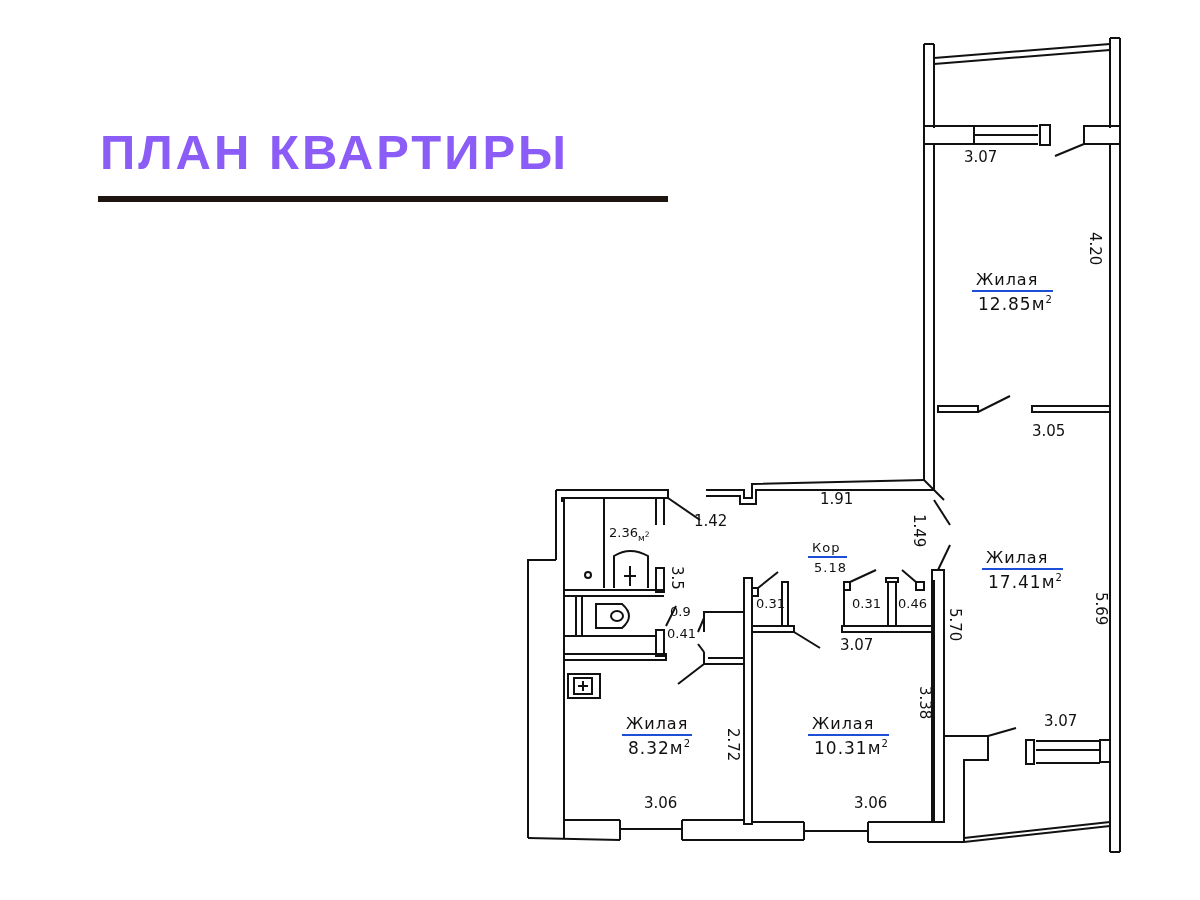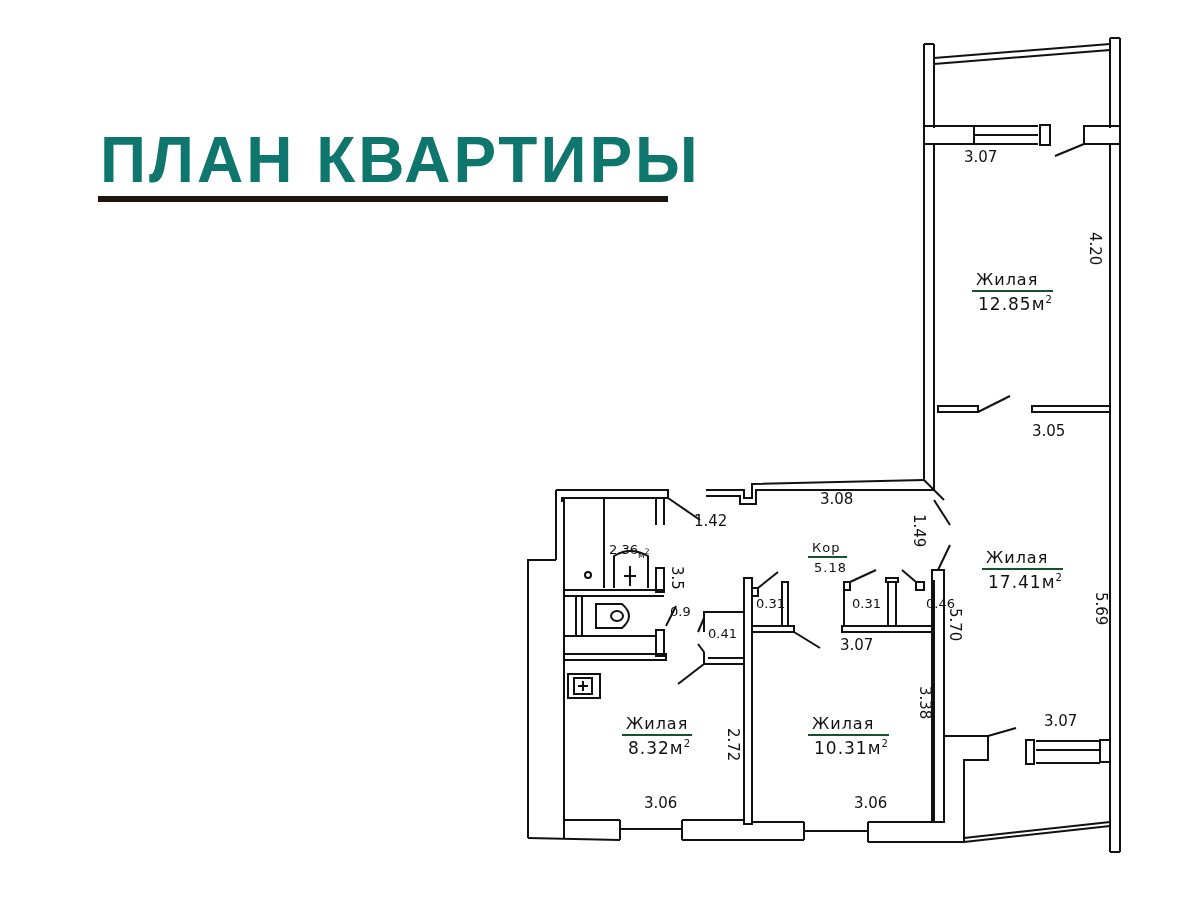--- a/index.html
+++ b/index.html
@@ -1,31 +1,31 @@
 <!DOCTYPE html>
 <html><head>
   <meta charset="utf-8">
   <style>
     html, body { margin: 0; padding: 0; background: #ffffff; }
     body { width: 1200px; height: 900px; position: relative; overflow: hidden; }
     .title {
       position: absolute; left: 100px; top: 128px;
       font-family: "Liberation Sans", sans-serif; font-weight: bold;
-      font-size: 64px; letter-spacing: 3px; color: #0f766e; line-height: 1;
+      font-size: 49px; letter-spacing: 3px; color: #8b5cf6; line-height: 1;
     }
     .title-underline {
       position: absolute; left: 98px; top: 196px; width: 570px; height: 6px;
       background: #1e1410;
     }
     svg.plan { position: absolute; left: 0; top: 0; }
     .lbl {
       position: absolute; font-family: "DejaVu Sans", sans-serif;
       color: #111; white-space: nowrap; line-height: 1;
     }
-    .room-name { font-size: 16px; letter-spacing: 1px; border-bottom: 2px solid #14532d; padding: 0 4px 2px 4px; }
+    .room-name { font-size: 16px; letter-spacing: 1px; border-bottom: 2px solid #1d4ed8; padding: 0 4px 2px 4px; }
     .room-area { font-size: 17px; letter-spacing: 1px; margin-top: 3px; padding-left: 6px; }
     .room-area sup { font-size: 10px; }
     .dim { font-size: 15px; }
     .rot { transform: rotate(90deg); transform-origin: left top; }
     .small { font-size: 13px; }
   </style>
 </head>
 <body>
 
 <div class="title">ПЛАН КВАРТИРЫ</div>
@@ -184,32 +184,32 @@
 <div class="lbl" style="left:622px;top:716px;">
   <div class="room-name">Жилая</div>
   <div class="room-area"><span>8.32</span><span>м</span><sup>2</sup></div>
 </div>
 
 <div class="lbl" style="left:808px;top:520px;margin-top:21px;">
   <div class="room-name small">Кор</div>
   <div class="room-area small">5.18</div>
 </div>
 
-<div class="lbl small" style="left:609px;top:526px;margin-top:17px;"><span>2.36</span><sub style="font-size:9px;"><span>м</span><sup>2</sup></sub></div>
+<div class="lbl small" style="left:609px;top:526px;"><span>2.36</span><sub style="font-size:9px;"><span>м</span><sup>2</sup></sub></div>
 
 <div class="lbl small" style="left:638px;top:605px;margin-left:32px;">0.9</div>
 
-<div class="lbl small" style="left:708px;top:627px;">0.41</div>
+<div class="lbl small" style="left:667px;top:627px;">0.41</div>
 <div class="lbl small" style="left:756px;top:597px;">0.31</div>
 <div class="lbl small" style="left:852px;top:597px;">0.31</div>
-<div class="lbl small" style="left:898px;top:597px;padding-left:28px;">0.46</div>
+<div class="lbl small" style="left:898px;top:597px;">0.46</div>
 
 <div class="lbl dim" style="left:964px;top:150px;">3.07</div>
 <div class="lbl dim" style="left:1032px;top:424px;">3.05</div>
-<div class="lbl dim" style="left:820px;top:492px;">3.08</div>
+<div class="lbl dim" style="left:820px;top:492px;">1.91</div>
 <div class="lbl dim" style="left:694px;top:514px;">1.42</div>
 <div class="lbl dim" style="left:840px;top:638px;">3.07</div>
 <div class="lbl dim" style="left:1044px;top:714px;">3.07</div>
 <div class="lbl dim" style="left:644px;top:796px;">3.06</div>
 <div class="lbl dim" style="left:854px;top:796px;">3.06</div>
 
 <div class="lbl dim rot" style="left:1102px;top:232px;">4.20</div>
 <div class="lbl dim rot" style="left:926px;top:514px;">1.49</div>
 <div class="lbl dim rot" style="left:684px;top:566px;">3.5</div>
 <div class="lbl dim rot" style="left:1108px;top:592px;">5.69</div>

